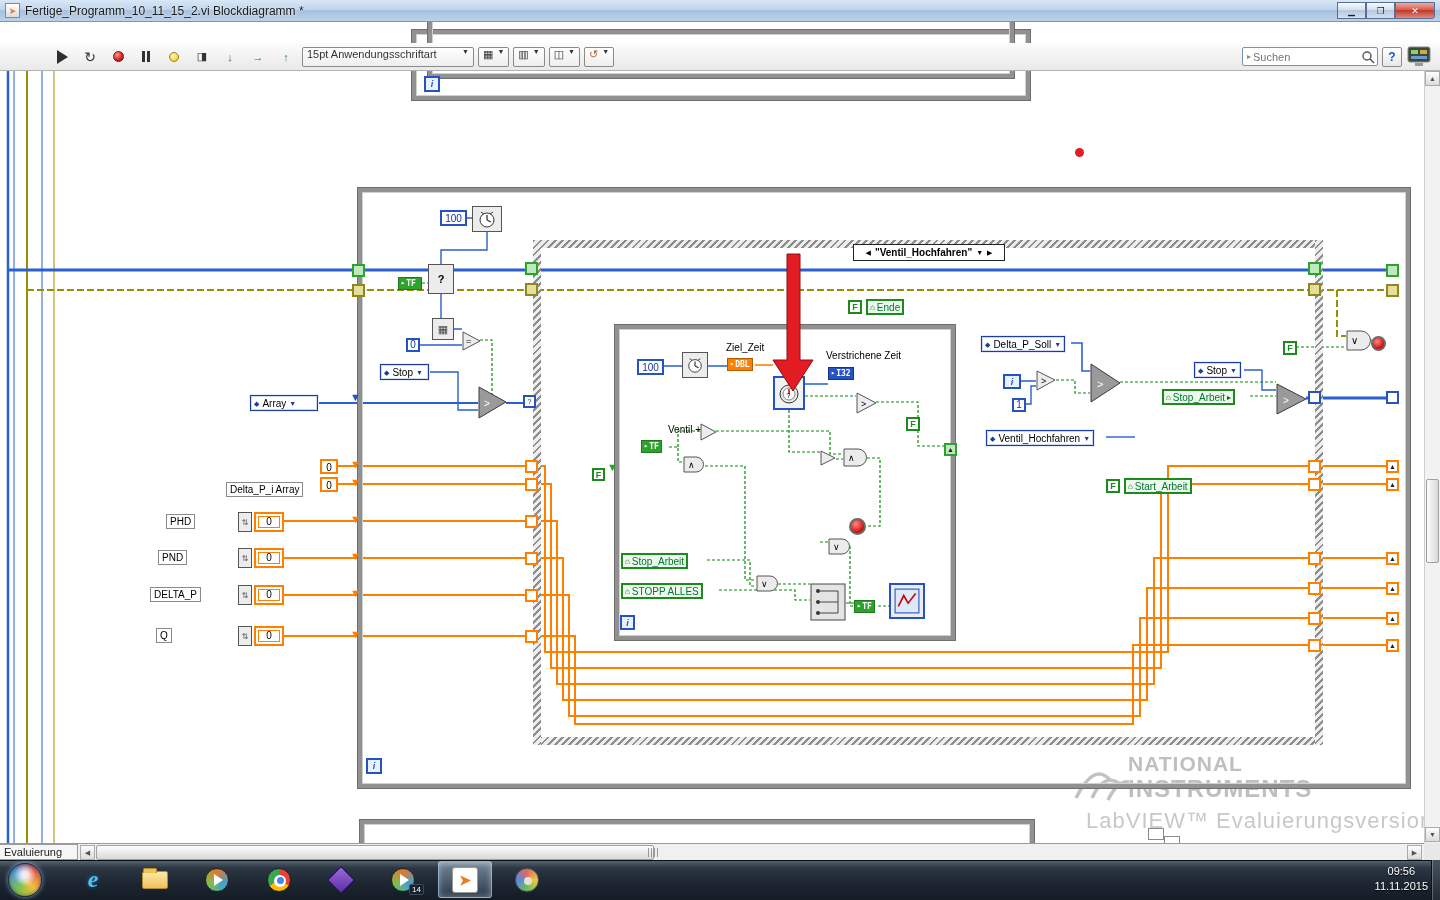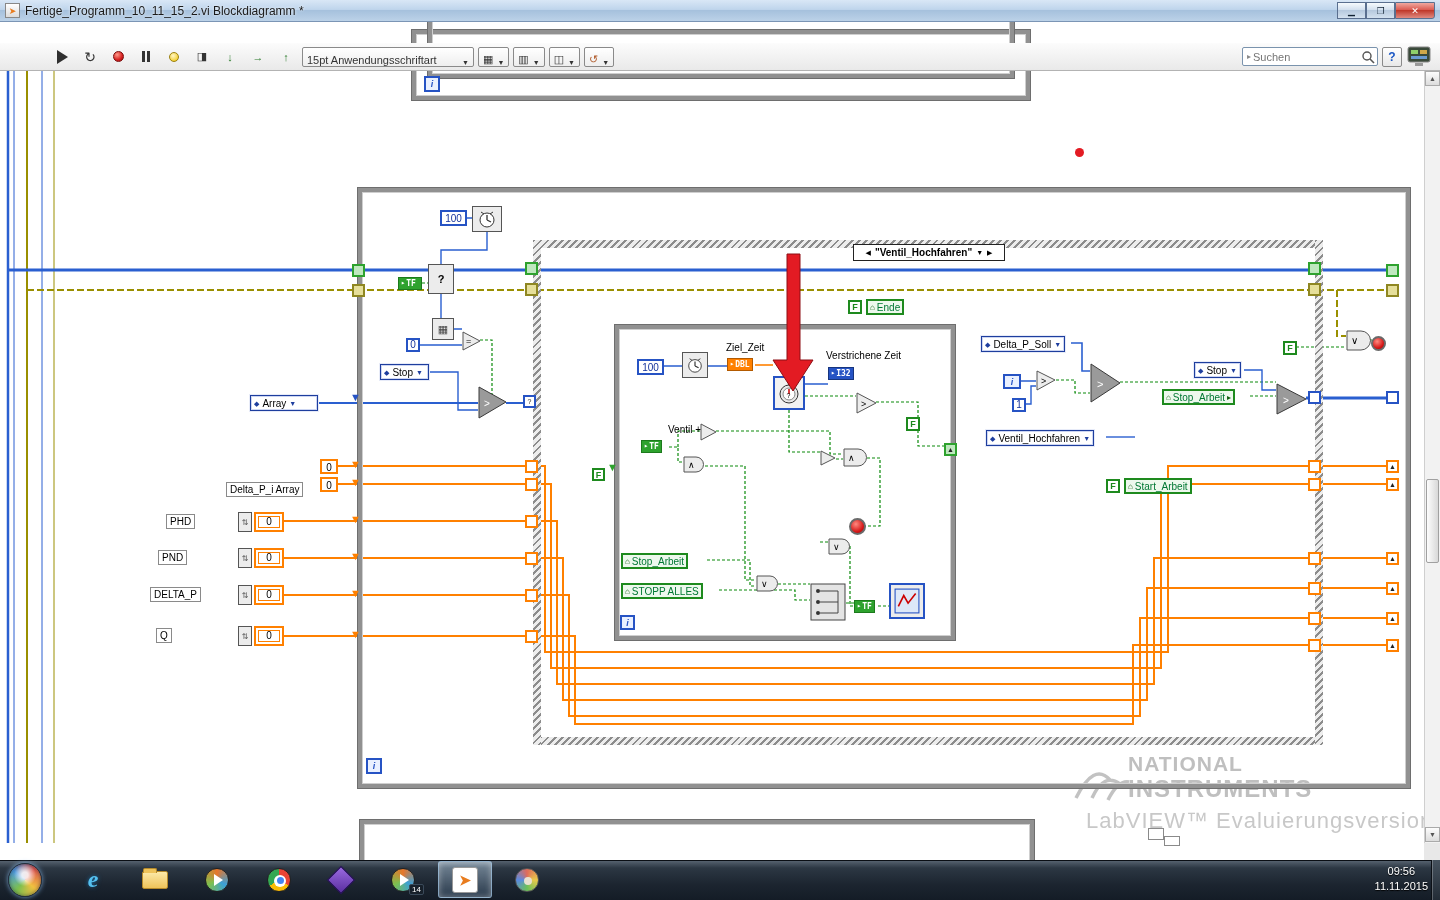--- a/index.html
+++ b/index.html
@@ -15,21 +15,21 @@
 .winbtn{width:29px;height:17px;border:1px solid #5a6f8f;background:linear-gradient(#f6fafd,#cfdded 50%,#b6c9de 50%,#d3e1ef);display:grid;place-items:center;font-size:9px;color:#123}
 .winbtn.close{width:40px;background:linear-gradient(#f0a8a0,#d9534a 50%,#c0392b 50%,#e08a80);color:#fff;border-radius:0 0 3px 0}
 .menubar{position:absolute;left:0;top:22px;width:100%;height:21px;z-index:20;background:#f0f0f0;border-bottom:1px solid #d9d9d9;display:flex;align-items:center;padding-left:6px;font-size:12px;color:#111}
 .menu-item{padding:2px 8px;cursor:default}
 .toolbar{position:absolute;left:0;top:43px;width:100%;height:28px;z-index:20;background:linear-gradient(#fcfcfc,#e9e9e9);border-bottom:1px solid #b3b3b3;display:flex;align-items:center;gap:4px;padding:0 8px 0 50px;font-size:11px;color:#333}
 .tbtn{min-width:24px;height:22px;display:grid;place-items:center;border:1px solid transparent;border-radius:2px}
 .runarrow{width:0;height:0;border-left:11px solid #2f2f2f;border-top:7px solid transparent;border-bottom:7px solid transparent}
 .abortdot{width:11px;height:11px;border-radius:50%;background:radial-gradient(circle at 35% 30%,#ff9a8a,#d62020 60%,#8d0e0e);border:1px solid #7a0a0a}
 .pausebars{display:flex;gap:2px}.pausebars i{display:block;width:3px;height:11px;background:#333}
 .bulb{width:10px;height:10px;border-radius:50%;background:radial-gradient(circle at 40% 35%,#fff6c8,#f5d23a 70%,#c8a414);border:1px solid #9c8210}
-.combo{height:20px;border:1px solid #8a8a8a;background:linear-gradient(#fff,#eee);display:flex;align-items:flex-end;gap:4px;padding:0 4px;border-radius:2px}
+.combo{height:20px;border:1px solid #8a8a8a;background:linear-gradient(#fff,#eee);display:flex;align-items:flex-start;gap:4px;padding:0 4px;border-radius:2px}
 .combo .dd{font-size:7px;color:#333}
 .fontcombo{width:172px;justify-content:space-between}
 .searchwrap{margin-left:auto;display:flex;align-items:center;gap:4px}
 .searchbox{width:136px;height:19px;border:1px solid #7a93ad;border-radius:2px;background:#fff;display:flex;align-items:center;padding:0 2px}
 .searchbox input{flex:1;border:0;outline:0;font:11px "Liberation Sans",sans-serif;color:#333;min-width:0;background:transparent}
 .helpbtn{width:20px;height:20px;border:1px solid #8a8a8a;border-radius:2px;background:linear-gradient(#fff,#e8e8e8);display:grid;place-items:center;color:#1a56c4;font-weight:bold;font-size:12px}
 
 
 .nd{position:absolute;z-index:4}
 .tn{position:absolute;z-index:5}
@@ -535,20 +535,27 @@
       <svg width="26" height="24">
           <rect x="2" y="2" width="22" height="15" rx="2" fill="#3a4a3a" stroke="#888"></rect>
           <rect x="5" y="5" width="7" height="4" fill="#8fd06a"></rect>
           <rect x="14" y="5" width="7" height="4" fill="#d0a84a"></rect>
           <rect x="5" y="11" width="16" height="3" fill="#6a9ad0"></rect>
           <rect x="9" y="18" width="8" height="3" fill="#999"></rect>
         </svg>
     </span>
   </div>
 
+  <div class="statusrow">
+    <span class="modebox">Evaluierung</span>
+    <span class="sbtn" style="left:80px">◀</span>
+    <span class="hthumb" style="left:96px;width:558px"></span>
+    <span style="position:absolute;left:648px;top:4px;width:10px;height:9px;background:repeating-linear-gradient(90deg,#999 0 1px,transparent 1px 3px)"></span>
+    <span class="sbtn" style="left:1407px">▶</span>
+  </div>
   <div class="vsb">
     <span class="sbtn" style="left:0;top:0">▲</span>
     <span class="vthumb" style="top:408px;height:84px"></span>
     <span class="sbtn" style="left:0;top:756px">▼</span>
   </div>
   <div class="corner"></div>
 
   <div class="taskbar"></div>
   <div class="orb" style="z-index:31"></div>
   <div class="tb-app" style="left:66px;z-index:31">

